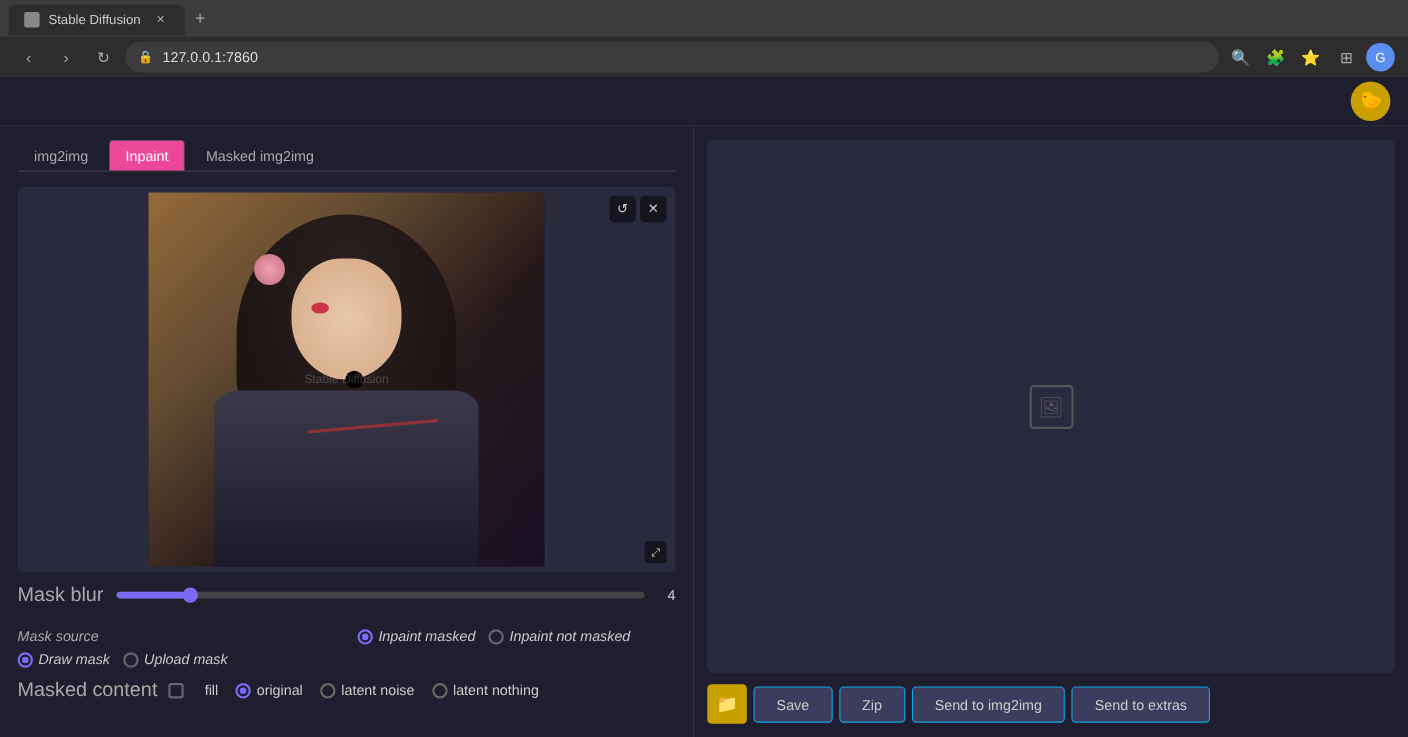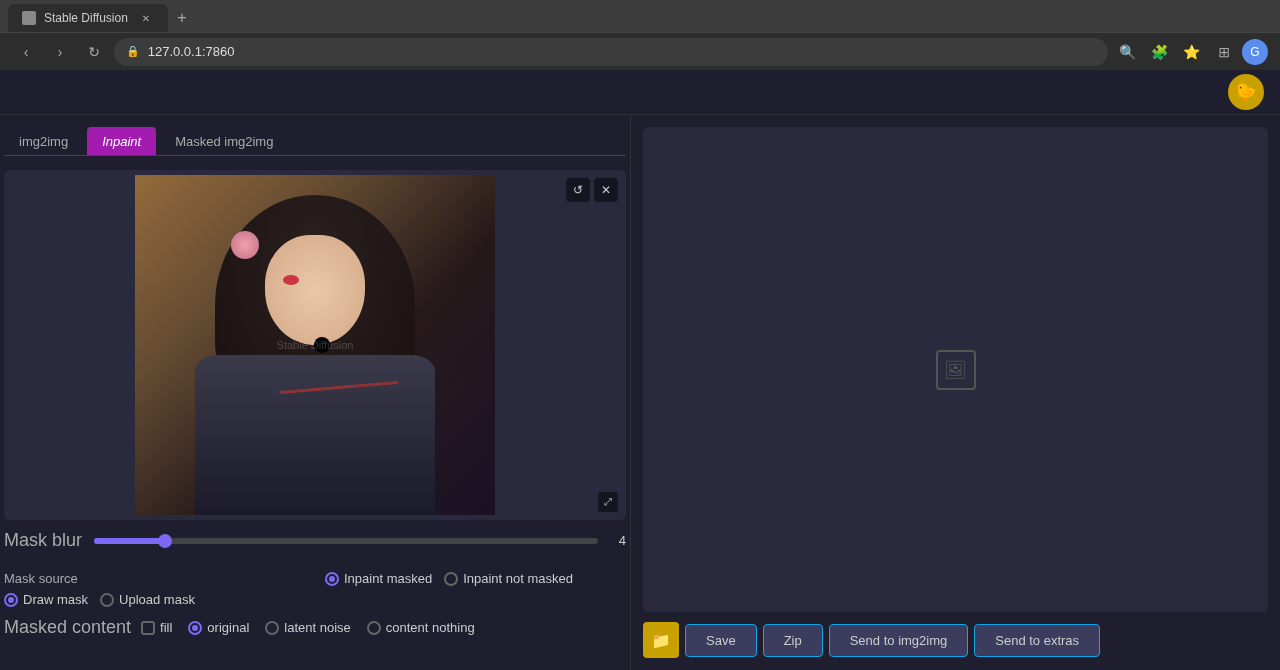--- a/index.html
+++ b/index.html
@@ -163,21 +163,21 @@
     .main-layout {
       display: flex;
       flex: 1;
       overflow: hidden;
     }
 
     
     .left-panel {
       width: 630px;
       background: #1e1e2e;
-      padding: 12px 4px;
+      padding: 12px 16px;
       display: flex;
       flex-direction: column;
       gap: 10px;
       overflow-y: auto;
     }
 
     
     .tabs {
       display: flex;
       gap: 4px;
@@ -188,24 +188,23 @@
     .tab {
       padding: 6px 14px;
       cursor: pointer;
       border-radius: 4px 4px 0 0;
       color: #aaa;
       font-size: 13px;
       border: 1px solid transparent;
       border-bottom: none;
     }
     .tab.active {
-      background: #a21caf;
+      background: #ec4899;
       color: #fff;
       border-color: #555;
-      font-style: italic;
     }
 
     
     .canvas-container {
       position: relative;
       background: #2a2a3e;
       border-radius: 6px;
       overflow: hidden;
       height: 350px;
       display: flex;
@@ -306,20 +305,21 @@
       text-align: right;
     }
 
     
     .two-col-controls {
       display: flex;
       gap: 20px;
     }
     .control-group {
       flex: 1;
+      font-style: italic;
     }
     .control-group-title {
       font-size: 13px;
       color: #aaa;
       margin-bottom: 6px;
     }
     .radio-group {
       display: flex;
       gap: 12px;
       flex-wrap: wrap;
@@ -348,21 +348,21 @@
     .radio-circle.checked::after {
       content: '';
       width: 6px;
       height: 6px;
       border-radius: 50%;
       background: #7c6af5;
     }
     .checkbox-item {
       display: flex;
       align-items: center;
-      gap: 5px;
+      gap: 19px;
       cursor: pointer;
       font-size: 13px;
       color: #ccc;
     }
     .checkbox-box {
       width: 14px;
       height: 14px;
       border-radius: 3px;
       border: 2px solid #666;
       flex-shrink: 0;
@@ -583,21 +583,21 @@
           <label class="radio-item">
             <div class="radio-circle checked"></div>
             <span>original</span>
           </label>
           <label class="radio-item">
             <div class="radio-circle"></div>
             <span>latent noise</span>
           </label>
           <label class="radio-item">
             <div class="radio-circle"></div>
-            <span>content nothing</span>
+            <span>latent nothing</span>
           </label>
         </div>
       </div>
 
 
     </div>
 
     <div class="right-panel">
 
       <div class="output-area">

